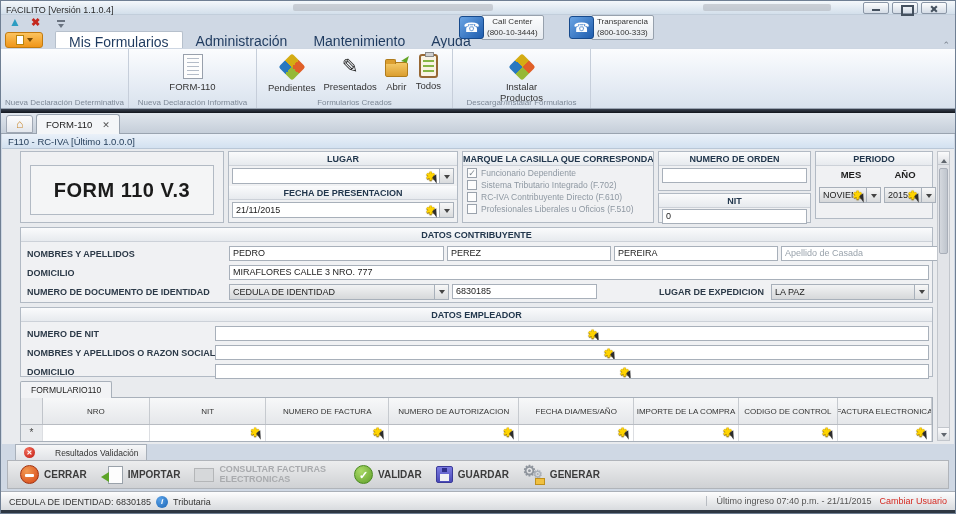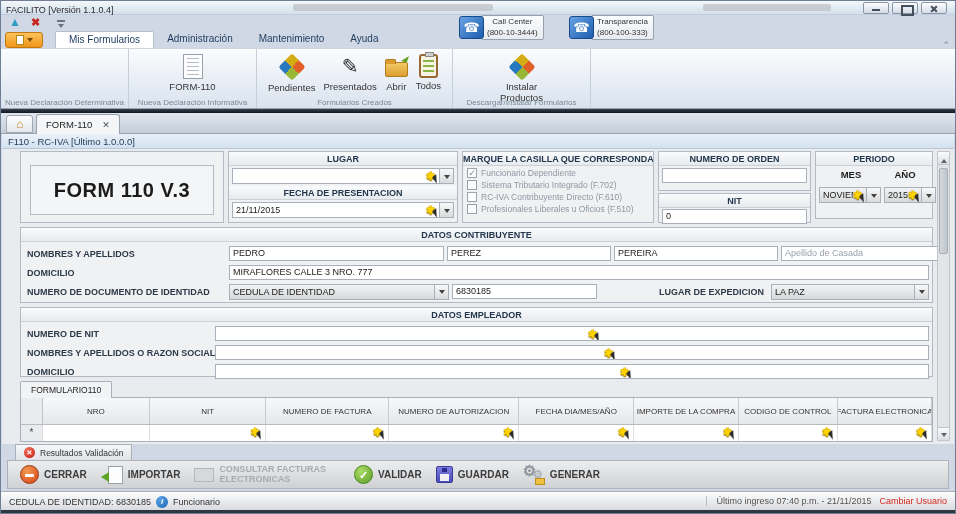--- a/index.html
+++ b/index.html
@@ -35,21 +35,21 @@
   .hlabel { border:1px solid #97a1ad; background:linear-gradient(#fcfdfe,#e7ebf0); border-radius:2px;
     font-size:8px; color:#333; padding:1px 5px; margin-left:-3px; text-align:center; line-height:1.3; }
   .rib-chevron { position:absolute; right:5px; top:39px; font-size:9px; color:#78808c; }
 
   
   .appbtn { position:absolute; left:4px; top:31px; width:38px; height:16px; border:1px solid #c27a0e; border-radius:3px;
     background:linear-gradient(#fcc35e,#ef9518); display:flex; align-items:center; justify-content:center; gap:3px; }
   .appbtn i { width:8px; height:10px; background:#fff; border:1px solid #b8860e; display:block; }
   .appbtn::after { content:""; border:3px solid transparent; border-top:4px solid #7a4a00; margin-top:3px; }
   .rtabs { position:absolute; left:54px; top:30px; height:17px; display:flex; }
-  .rtab { font-size:10px; color:#1e3a5f; padding:2px 13px 0; white-space:nowrap; }
+  .rtab { font-size:14px; color:#1e3a5f; padding:2px 13px 0; white-space:nowrap; }
   .rtab.active { background:#fff; border:1px solid #b6c0cc; border-bottom:none; border-radius:2px 2px 0 0; }
 
   
   .ribbon { position:absolute; left:0; top:47px; right:0; height:61px; display:flex;
     background:linear-gradient(#fbfcfe,#e3eaf3 70%,#d9e2ed); border-top:1px solid #cdd6e2; border-bottom:1px solid #9aa4b2; }
   .rgroup { position:relative; border-right:1px solid #c6ceda; display:flex; align-items:flex-start;
     justify-content:center; gap:4px; padding:4px 4px 13px; }
   .g1 { width:128px; } .g2 { width:128px; } .g3 { width:196px; } .g4 { width:138px; }
   .grp-label { position:absolute; left:0; right:0; bottom:1px; text-align:center; font-size:8px; color:#7d8896; white-space:nowrap; }
   .rbtn { display:flex; flex-direction:column; align-items:center; gap:2px; font-size:9.5px; color:#333; padding:1px 2px; }
@@ -163,21 +163,21 @@
 
   .vscroll { position:absolute; right:4px; top:2px; width:13px; height:290px; background:#e2e4e8; border:1px solid #c2c6cc; }
   .vs-btn { position:absolute; left:0; right:0; height:13px; background:linear-gradient(#fbfbfc,#dcdfe3); }
   .vs-up { top:0; border-bottom:1px solid #c2c6cc; } .vs-down { bottom:0; border-top:1px solid #c2c6cc; }
   .vs-up::after,.vs-down::after { content:""; position:absolute; left:3px; }
   .vs-up::after { top:4px; border:3px solid transparent; border-bottom:4px solid #60666e; }
   .vs-down::after { top:5px; border:3px solid transparent; border-top:4px solid #60666e; }
   .vs-thumb { position:absolute; left:1px; right:1px; top:16px; height:86px;
     background:linear-gradient(90deg,#d4d8de,#bfc5cd); border:1px solid #a8aeb8; border-radius:2px; }
 
-  .vtab { position:absolute; left:14px; top:443px; height:16px; display:flex; align-items:center; gap:5px;
+  .vtab { position:absolute; left:14px; top:443px; height:16px; display:flex; align-items:center; gap:20px;
     padding:0 8px; background:linear-gradient(#f6f7f8,#e1e3e7); border:1px solid #a8b0ba; border-bottom:none;
     font-size:8.5px; color:#333; }
   .redx { width:11px; height:11px; border-radius:50%; color:#fff; font-size:7px; line-height:11px; text-align:center;
     font-weight:bold; background:radial-gradient(circle at 35% 30%, #f4705e, #c01810); flex:none; }
 
   .abar { position:absolute; left:6px; right:6px; top:459px; height:29px; display:flex; align-items:center;
     gap:14px; padding:0 12px; background:linear-gradient(#eceDEE,#cfd1d4); border:1px solid #b0b4ba; }
   .abtn { display:flex; align-items:center; gap:5px; font-size:10px; font-weight:bold; color:#3c3c3c; white-space:nowrap; }
   .abtn.disabled { color:#a9abae; }
   .two-line { line-height:1.05; font-size:9px; }
@@ -516,21 +516,21 @@
         <span class="gen-folder"></span>
       </span>
       <span>GENERAR</span>
     </div>
   </div>
 
   <div class="sbar">
     <div class="sbar-left">
       <span>CEDULA DE IDENTIDAD: 6830185</span>
       <span class="info-i">i</span>
-      <span>Funcionario</span>
+      <span>Tributaria</span>
     </div>
     <div class="sbar-right">
       <span class="ultimo">Último ingreso 07:40 p.m. - 21/11/2015</span>
       <span class="cambiar">Cambiar Usuario</span>
     </div>
   </div>
 
   <div class="bstrip"></div>
 </div>
 

